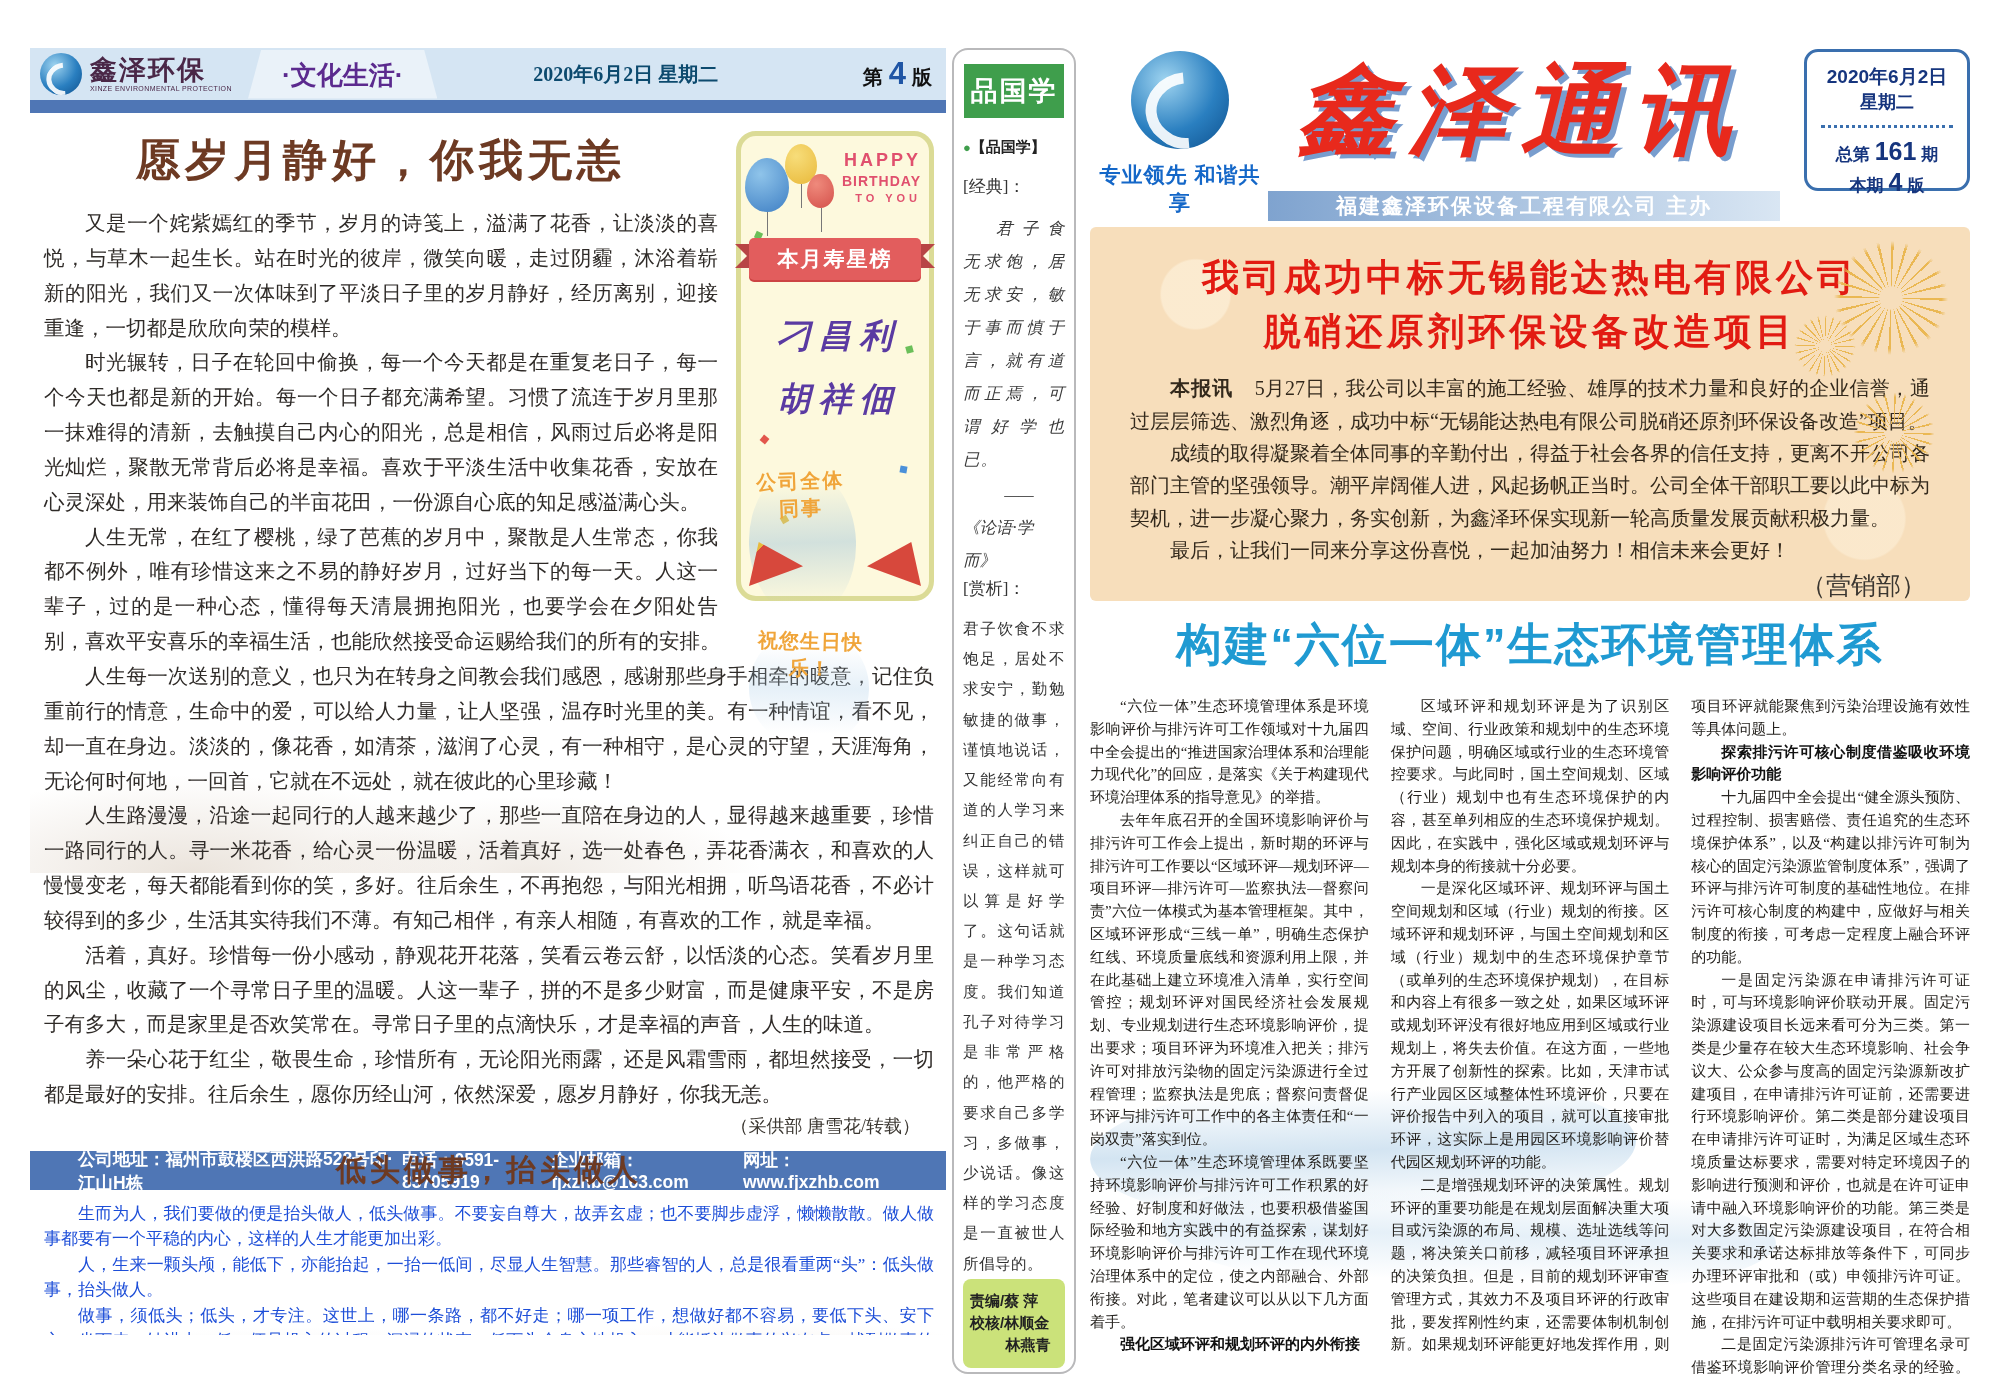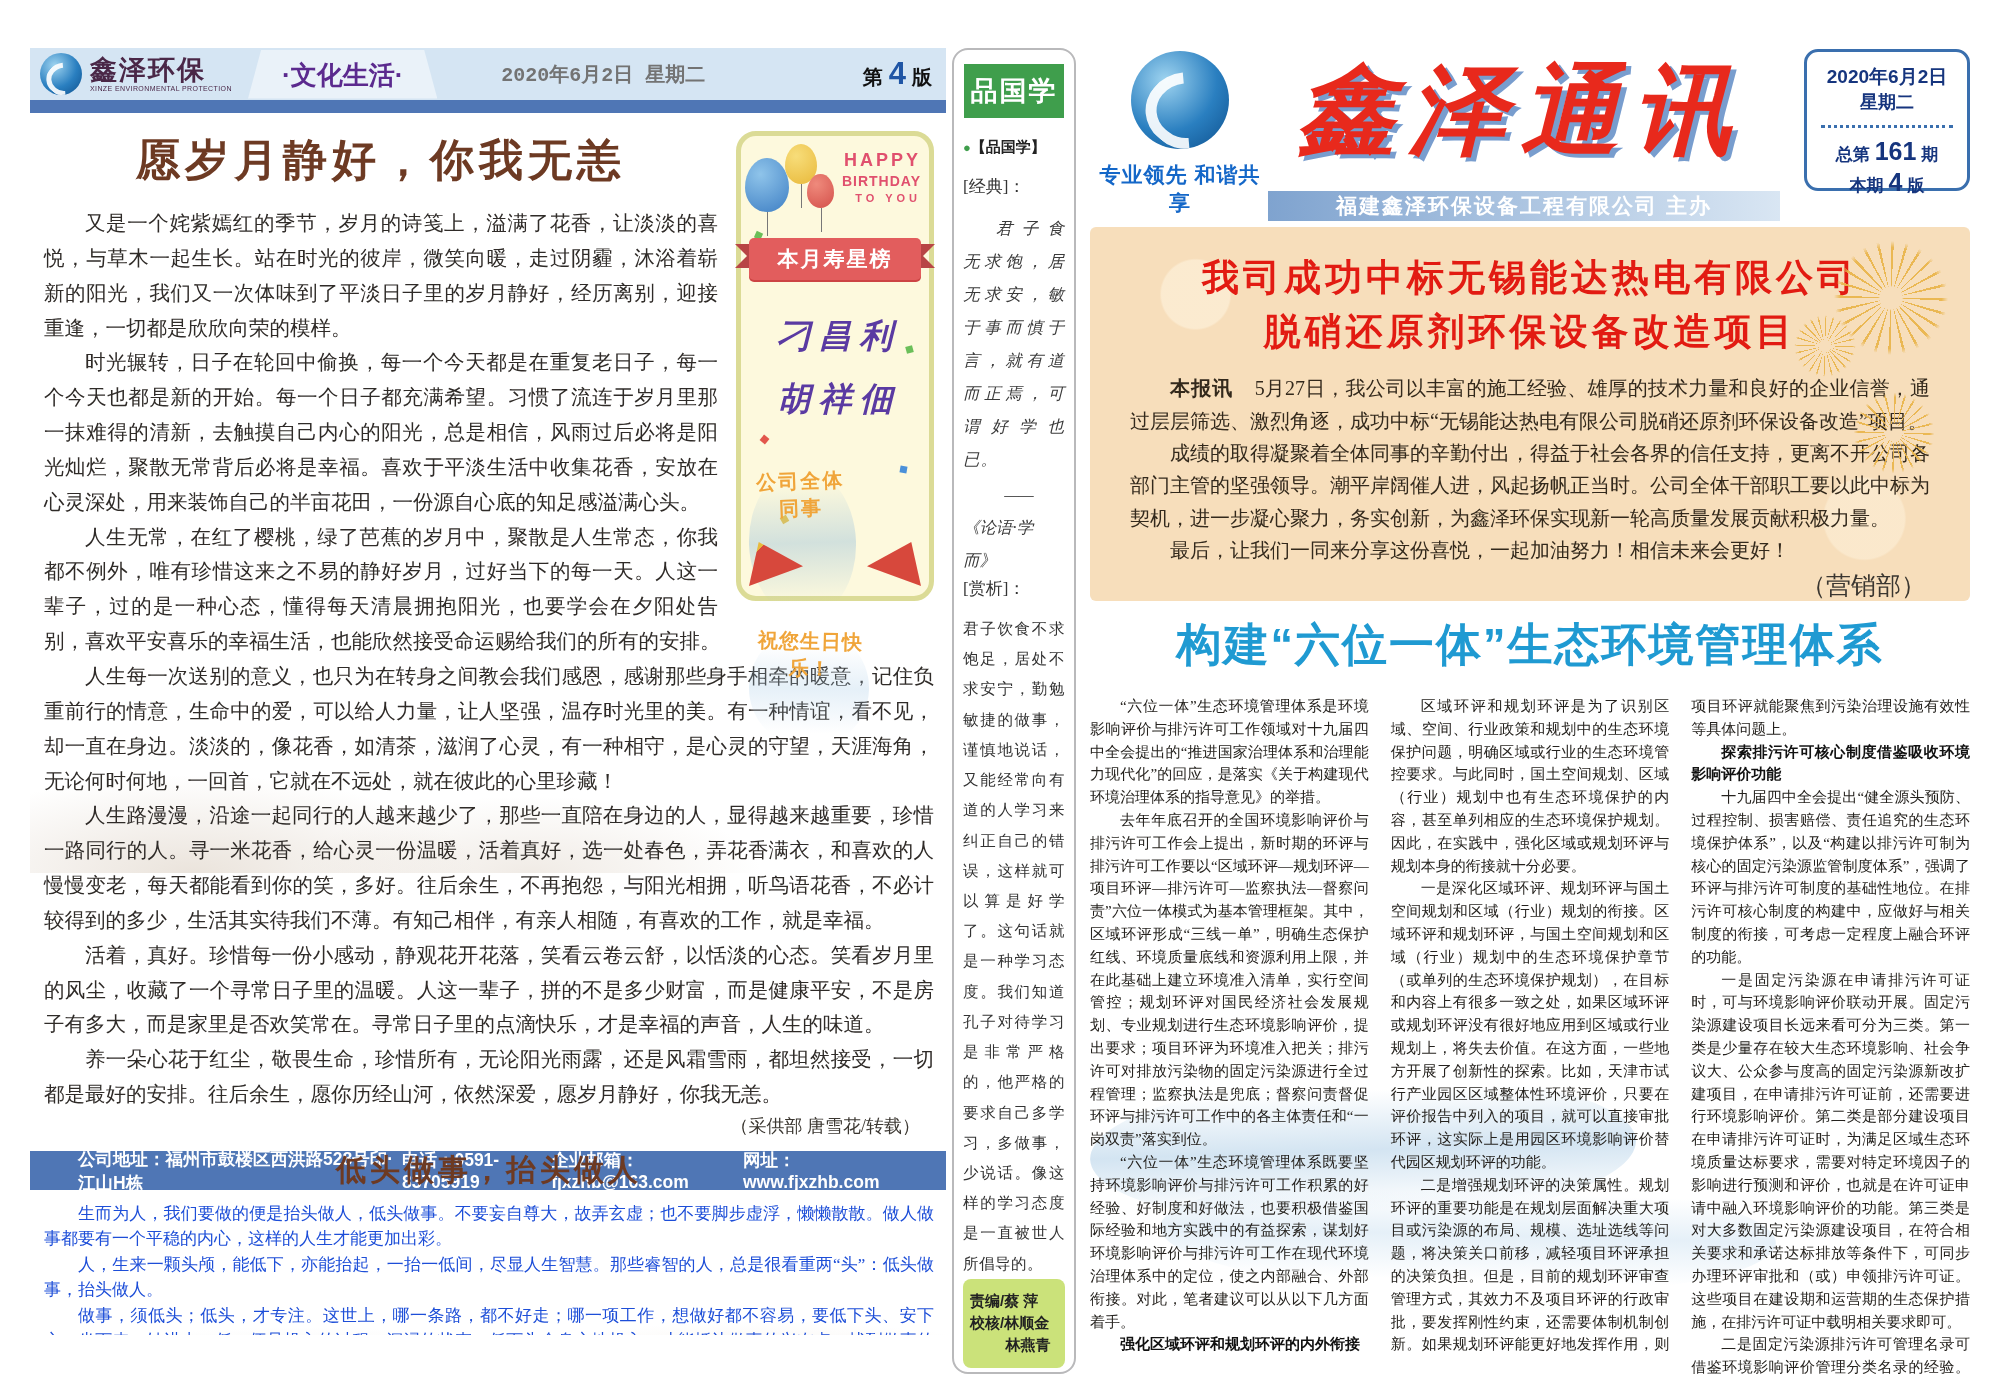--- a/index.html
+++ b/index.html
@@ -13,21 +13,21 @@
   .lp-logo { display:flex; align-items:center; gap:8px; width:208px; }
   .globe { display:inline-block; width:42px; height:42px; border-radius:50%;
            background:radial-gradient(circle at 35% 30%, #9fd4f0, #2a7fc0 55%, #0d4f8c); position:relative; overflow:hidden; flex:none; }
   .globe::before { content:''; position:absolute; left:7px; top:9px; width:24px; height:24px;
            border:5px solid rgba(255,255,255,.9); border-top-color:transparent; border-right-color:transparent;
            border-radius:60% 50% 55% 50%; transform:rotate(40deg); }
   .lp-logo-txt .cn { font-family:"Liberation Sans",sans-serif; font-weight:bold; font-size:27px; color:#4a2747; letter-spacing:2px; line-height:1.05; }
   .lp-logo-txt .en { font-family:"Liberation Sans",sans-serif; font-size:7px; color:#4a2747; letter-spacing:.4px; }
   .lp-tab { background:#eaf2f9; clip-path:polygon(7% 0, 93% 0, 100% 100%, 0 100%);
             padding:8px 34px 6px; font-family:"Liberation Sans",sans-serif; font-weight:bold; font-size:26px; color:#5b2a8e; }
-  .lp-date { margin-left:64px; font-family:Liberation Mono, monospace; font-weight:bold; font-size:20px; color:#737373; }
+  .lp-date { margin-left:96px; font-family:Liberation Serif, serif; font-weight:bold; font-size:20px; color:#0c4a6e; }
   .lp-edition { margin-left:auto; font-family:"Liberation Sans",sans-serif; font-weight:bold; font-size:20px; color:#111; display:flex; align-items:baseline; gap:6px; }
   .lp-edition .num { font-size:31px; color:#1f55a5; }
   .lp-bar { height:13px; background:#4f76b5; }
   .lp-body { position:relative; height:1222px; overflow:hidden; padding:12px 12px 0 14px; }
   .deco { position:absolute; pointer-events:none; z-index:0; }
   .deco.m1 { left:0; right:180px; top:430px; height:330px;
              background:radial-gradient(55% 140px at 22% 100%, rgba(187,164,138,.30), transparent 70%),
                         radial-gradient(45% 110px at 68% 100%, rgba(187,164,138,.22), transparent 70%); }
   .deco.m2 { left:0; right:0; top:1080px; height:220px;
              background:radial-gradient(60% 120px at 30% 100%, rgba(168,162,150,.25), transparent 72%),

